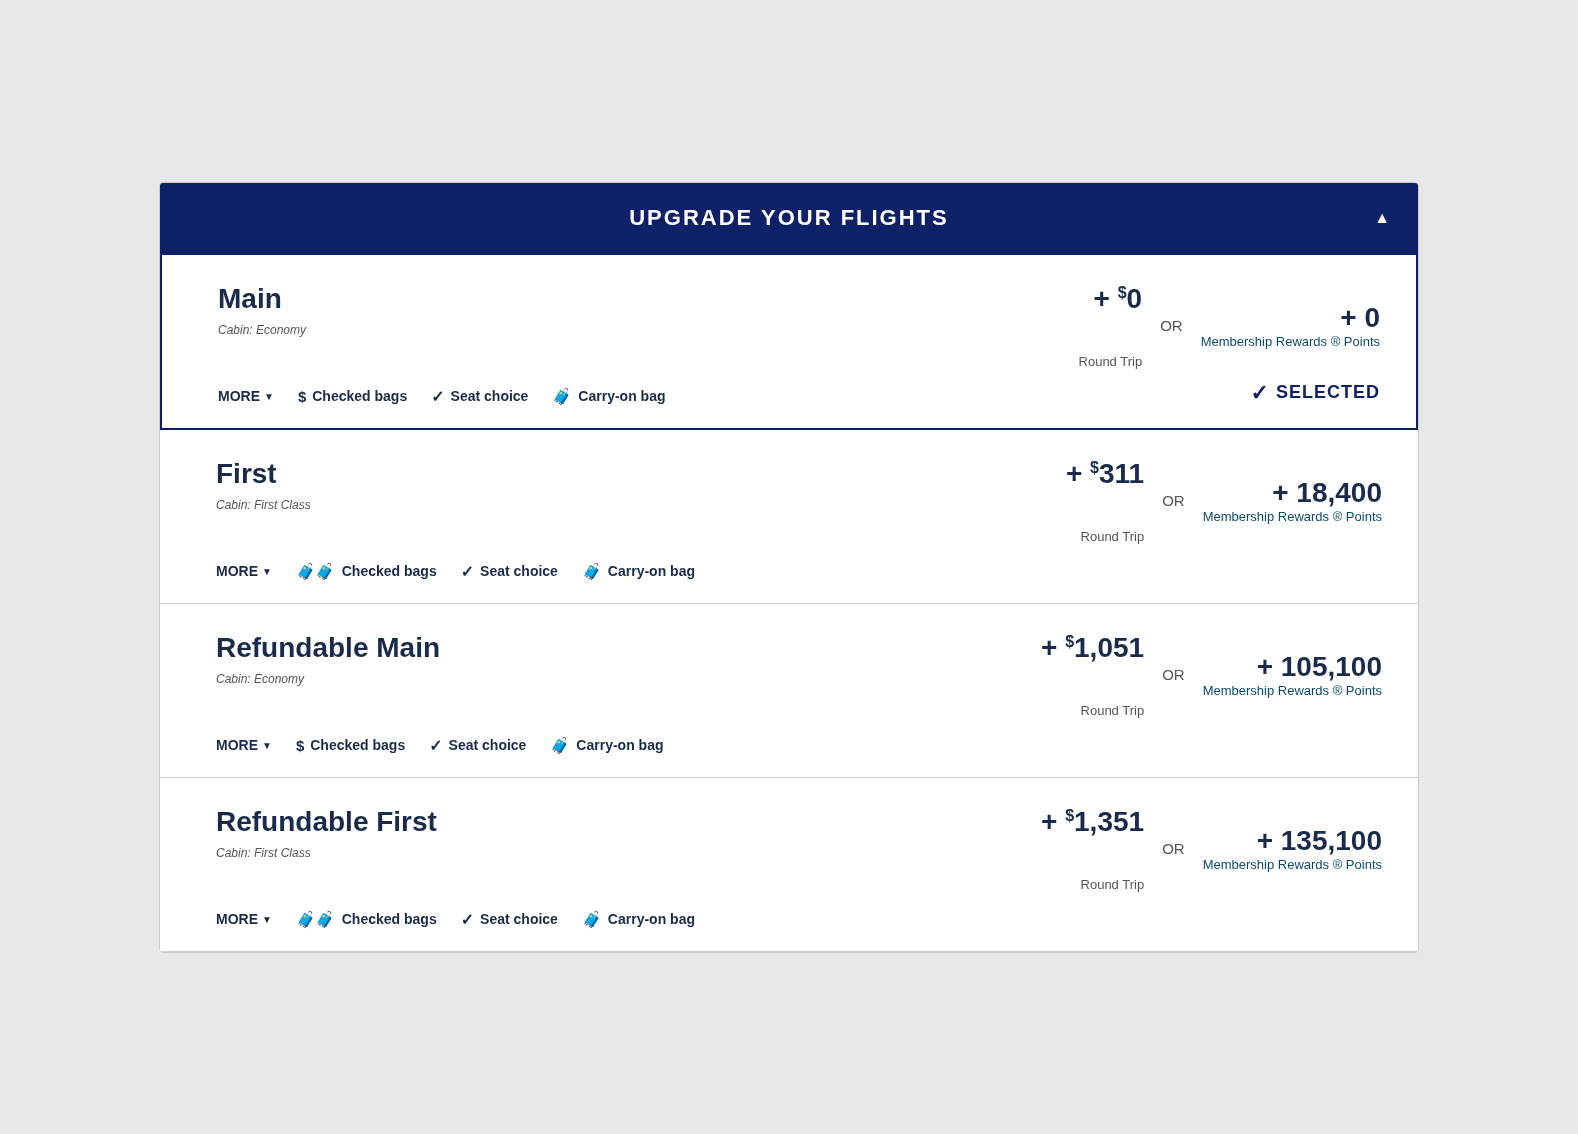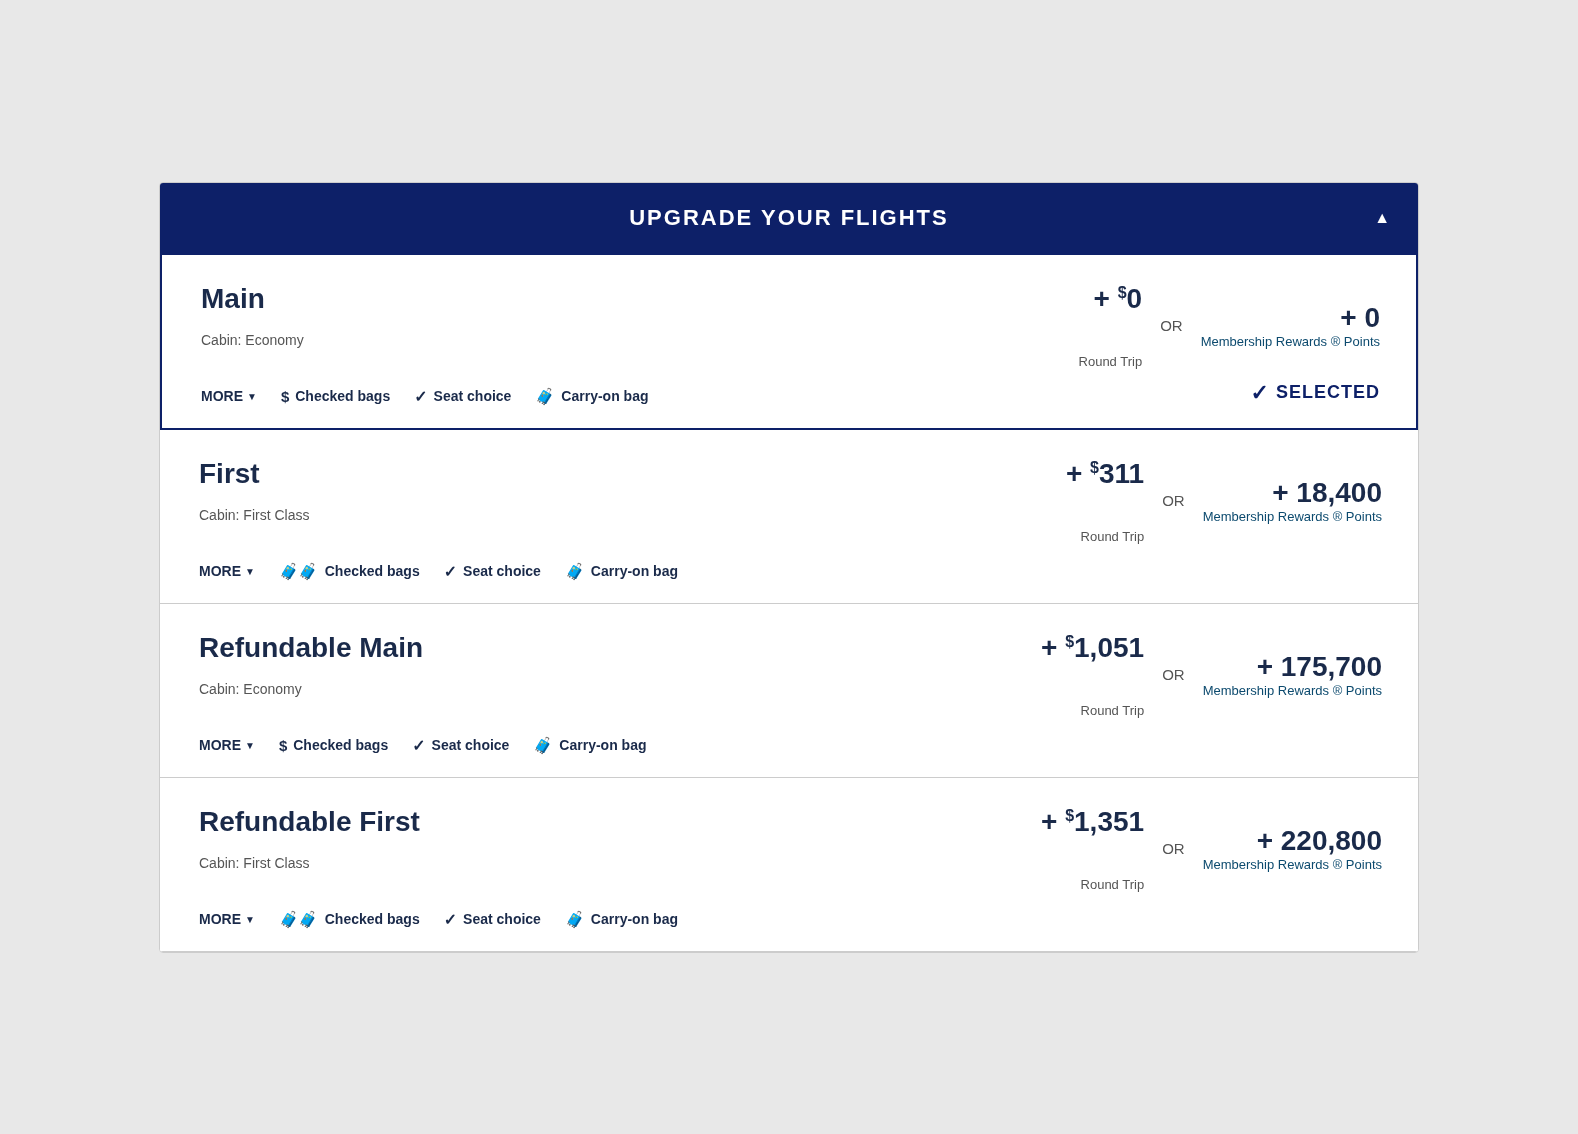--- a/index.html
+++ b/index.html
@@ -37,41 +37,42 @@
       position: absolute;
       right: 28px;
       top: 50%;
       transform: translateY(-50%);
       font-size: 16px;
       color: #fff;
       cursor: pointer;
     }
     .fare-card {
       border-bottom: 1px solid #ccc;
-      padding: 28px 36px 22px 39px;
+      padding: 28px 36px 22px 56px;
       background: #fff;
       position: relative;
     }
     .fare-card.selected {
       border: 2.5px solid #0d2068;
     }
     .fare-card-top {
       display: flex;
       align-items: flex-start;
       justify-content: space-between;
     }
     .fare-name {
       font-size: 28px;
       font-weight: bold;
       color: #1a2a4a;
     }
     .fare-cabin {
-      font-size: 14px;
+      font-size: 12px;
       color: #555;
-      margin-top: 17px;
+      margin-top: 8px;
+      font-style: italic;
     }
     .fare-pricing {
       display: flex;
       align-items: center;
       gap: 18px;
       text-align: right;
     }
     .fare-price-block {
       text-align: right;
     }
@@ -228,21 +229,21 @@
             <div class="fare-name">Refundable Main</div>
             <div class="fare-cabin">Cabin: Economy</div>
           </div>
           <div class="fare-pricing">
             <div class="fare-price-block">
               <div class="fare-price-main">+ <sup style="font-size:16px;font-weight:bold;">$</sup>1,051</div>
               <div class="fare-price-sub">Round Trip</div>
             </div>
             <div class="or-label">OR</div>
             <div class="fare-points-block">
-              <div class="fare-points-main">+ 175,700</div>
+              <div class="fare-points-main">+ 105,100</div>
               <div class="fare-points-sub">Membership Rewards ® Points</div>
             </div>
           </div>
         </div>
         <div class="fare-footer">
           <div class="more-btn">MORE <span style="font-size:10px;">▼</span></div>
           <div class="feature-item">
             <span style="font-size:15px;font-weight:bold;color:#1a2a4a;">$</span>
             <span>Checked bags</span>
           </div>
@@ -262,21 +263,21 @@
             <div class="fare-name">Refundable First</div>
             <div class="fare-cabin">Cabin: First Class</div>
           </div>
           <div class="fare-pricing">
             <div class="fare-price-block">
               <div class="fare-price-main">+ <sup style="font-size:16px;font-weight:bold;">$</sup>1,351</div>
               <div class="fare-price-sub">Round Trip</div>
             </div>
             <div class="or-label">OR</div>
             <div class="fare-points-block">
-              <div class="fare-points-main">+ 220,800</div>
+              <div class="fare-points-main">+ 135,100</div>
               <div class="fare-points-sub">Membership Rewards ® Points</div>
             </div>
           </div>
         </div>
         <div class="fare-footer">
           <div class="more-btn">MORE <span style="font-size:10px;">▼</span></div>
           <div class="feature-item">
             <span style="font-size:16px;">🧳🧳</span>
             <span>Checked bags</span>
           </div>

